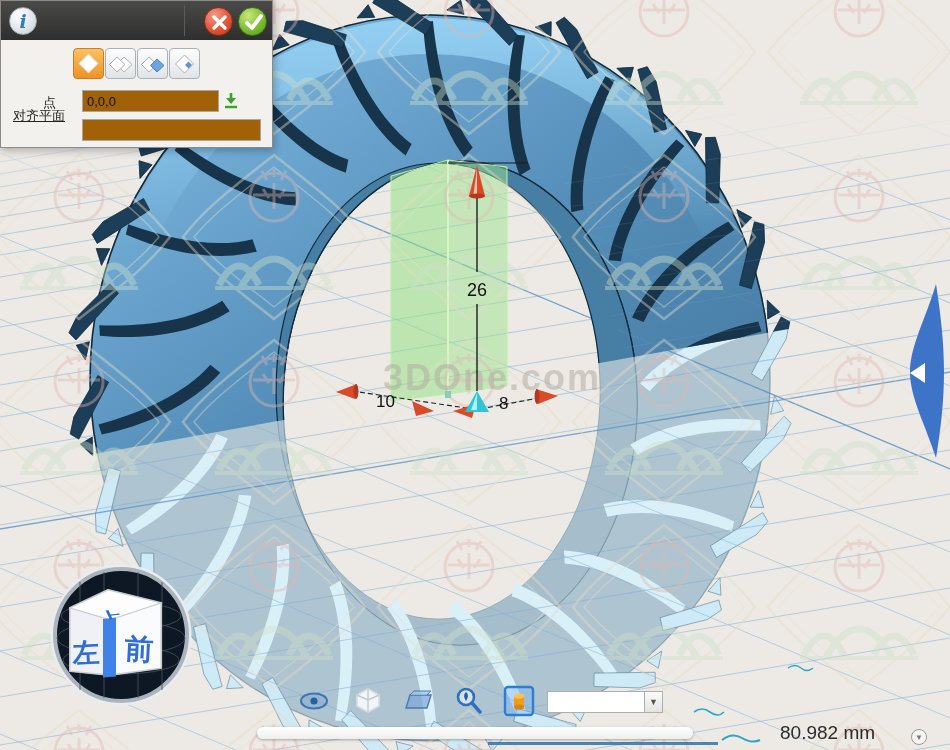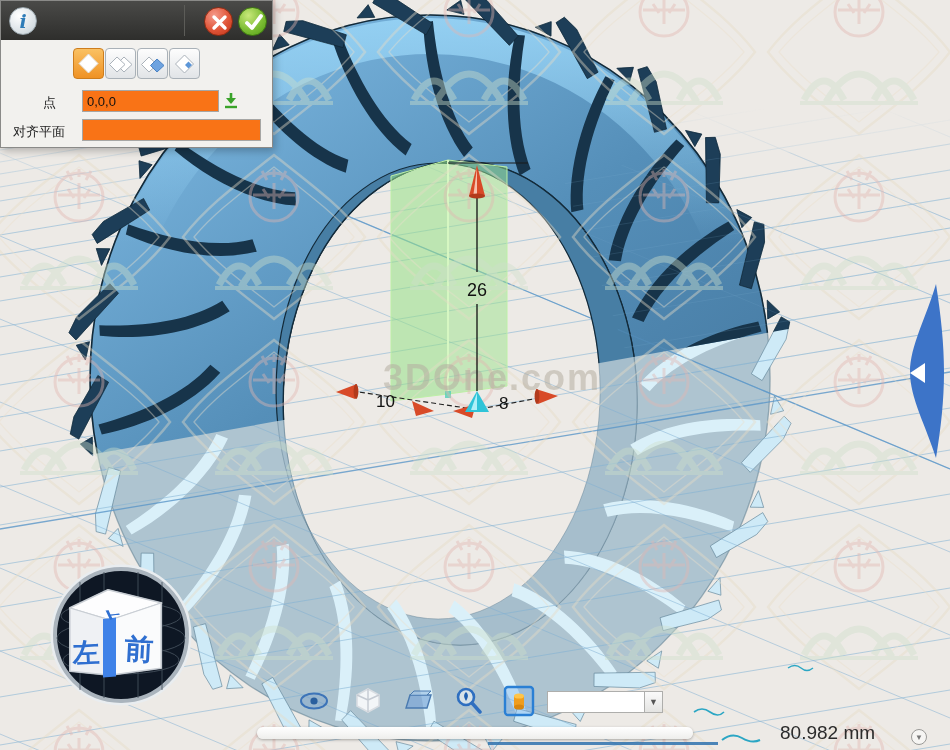--- a/index.html
+++ b/index.html
@@ -26,21 +26,21 @@
   .btn-ok{position:absolute;left:237px;top:6px;width:29px;height:29px;border-radius:50%;
           background:radial-gradient(circle at 35% 28%,#c8e87a,#7dbd34 55%,#529c16);
           border:1px solid #3f7a10;box-sizing:border-box;}
   .xg{position:absolute;left:0;top:0;}
   .modes{position:absolute;left:72px;top:47px;display:flex;gap:1px;}
   .mode-btn{width:31px;height:31px;border-radius:4px;border:1px solid #a9b1b8;
             background:linear-gradient(#fdfdfd,#e1e4e7);box-sizing:border-box;
             display:flex;align-items:center;justify-content:center;padding:0;}
   .mode-btn.sel{background:linear-gradient(#fac163,#ef9224);border-color:#cd7d1d;}
   .dlg-label{position:absolute;font-size:13px;color:#222;}
-  .dlg-input{position:absolute;height:20px;border:1px solid #a6a6a4;background:#f97316;
+  .dlg-input{position:absolute;height:20px;border:1px solid #a6a6a4;background:#a16207;
              font-size:13px;color:#111;padding:0 4px;box-sizing:content-box;}
   .icon-import{position:absolute;left:221px;top:90px;width:18px;height:18px;}
 
   
   .navcube{position:absolute;left:42px;top:558px;width:160px;height:160px;z-index:30;}
 
   
   .tb-icon{position:absolute;z-index:25;}
   .dropdown{position:absolute;left:547px;top:691px;width:98px;height:22px;background:#fff;
             border:1px solid #aeaeac;box-sizing:border-box;z-index:25;font-size:12px;color:#333;
@@ -298,21 +298,21 @@
   </div>
 
   <span class="dlg-label" style="left:42px;top:93px;">点</span>
   <input class="dlg-input" style="left: 81px; top: 89px; width: 127px;" value="0,0,0">
   <svg class="icon-import">
     <path d="M9 2v6" stroke="#3aa32a" stroke-width="2.6"></path>
     <path d="M4 7L9 13L14 7Z" fill="#3aa32a"></path>
     <path d="M3 16h12" stroke="#3aa32a" stroke-width="2.4"></path>
   </svg>
 
-  <span class="dlg-label" style="left:12px;top:122px;">对齐平面</span>
+  <span class="dlg-label" style="left:12px;top:106px;text-decoration:underline;">对齐平面</span>
   <input class="dlg-input" style="left: 81px; top: 118px; width: 169px;" value="">
 </div>
 
 <svg class="navcube" viewBox="0 0 160 160">
   <defs>
     <clipPath id="cubeTopClip">
         <path d="M28 50L66 32L119 45L68 62Z"></path>
       </clipPath>
   </defs>
   <circle cx="79" cy="77" r="69" fill="none" stroke="#e9edf0" stroke-width="3"></circle>

